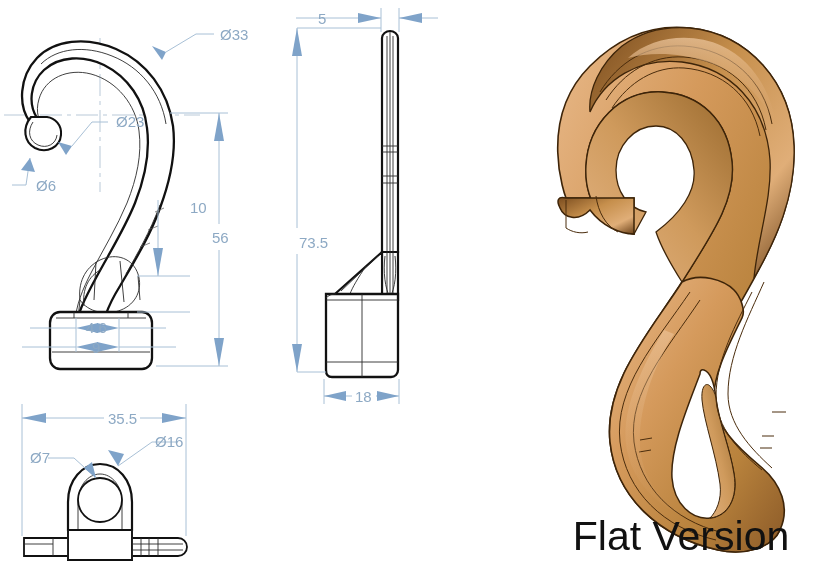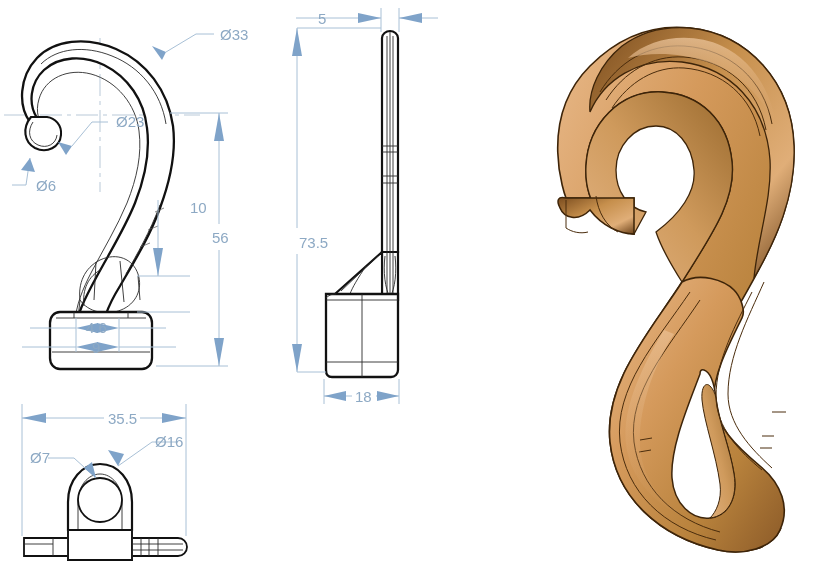--- a/index.html
+++ b/index.html
@@ -429,14 +429,15 @@
       </g>
 
       <path d="M628,58 C652,36 692,32 722,46 C752,60 772,92 776,126
                C762,96 738,72 708,62 C678,52 650,52 628,58 Z" fill="url(#copperHiLite)" stroke="none" opacity="0.75"></path>
 
       <path d="M664,330 C640,370 622,410 626,444 C630,478 654,504 686,518
                C658,500 642,476 640,446 C638,412 652,368 674,334 Z" fill="url(#copperHiLite)" stroke="none" opacity="0.55"></path>
     </g>
   </svg>
 
+  <div class="label-flat">Flat Version</div>
 
 </div>
 
 </body></html>

